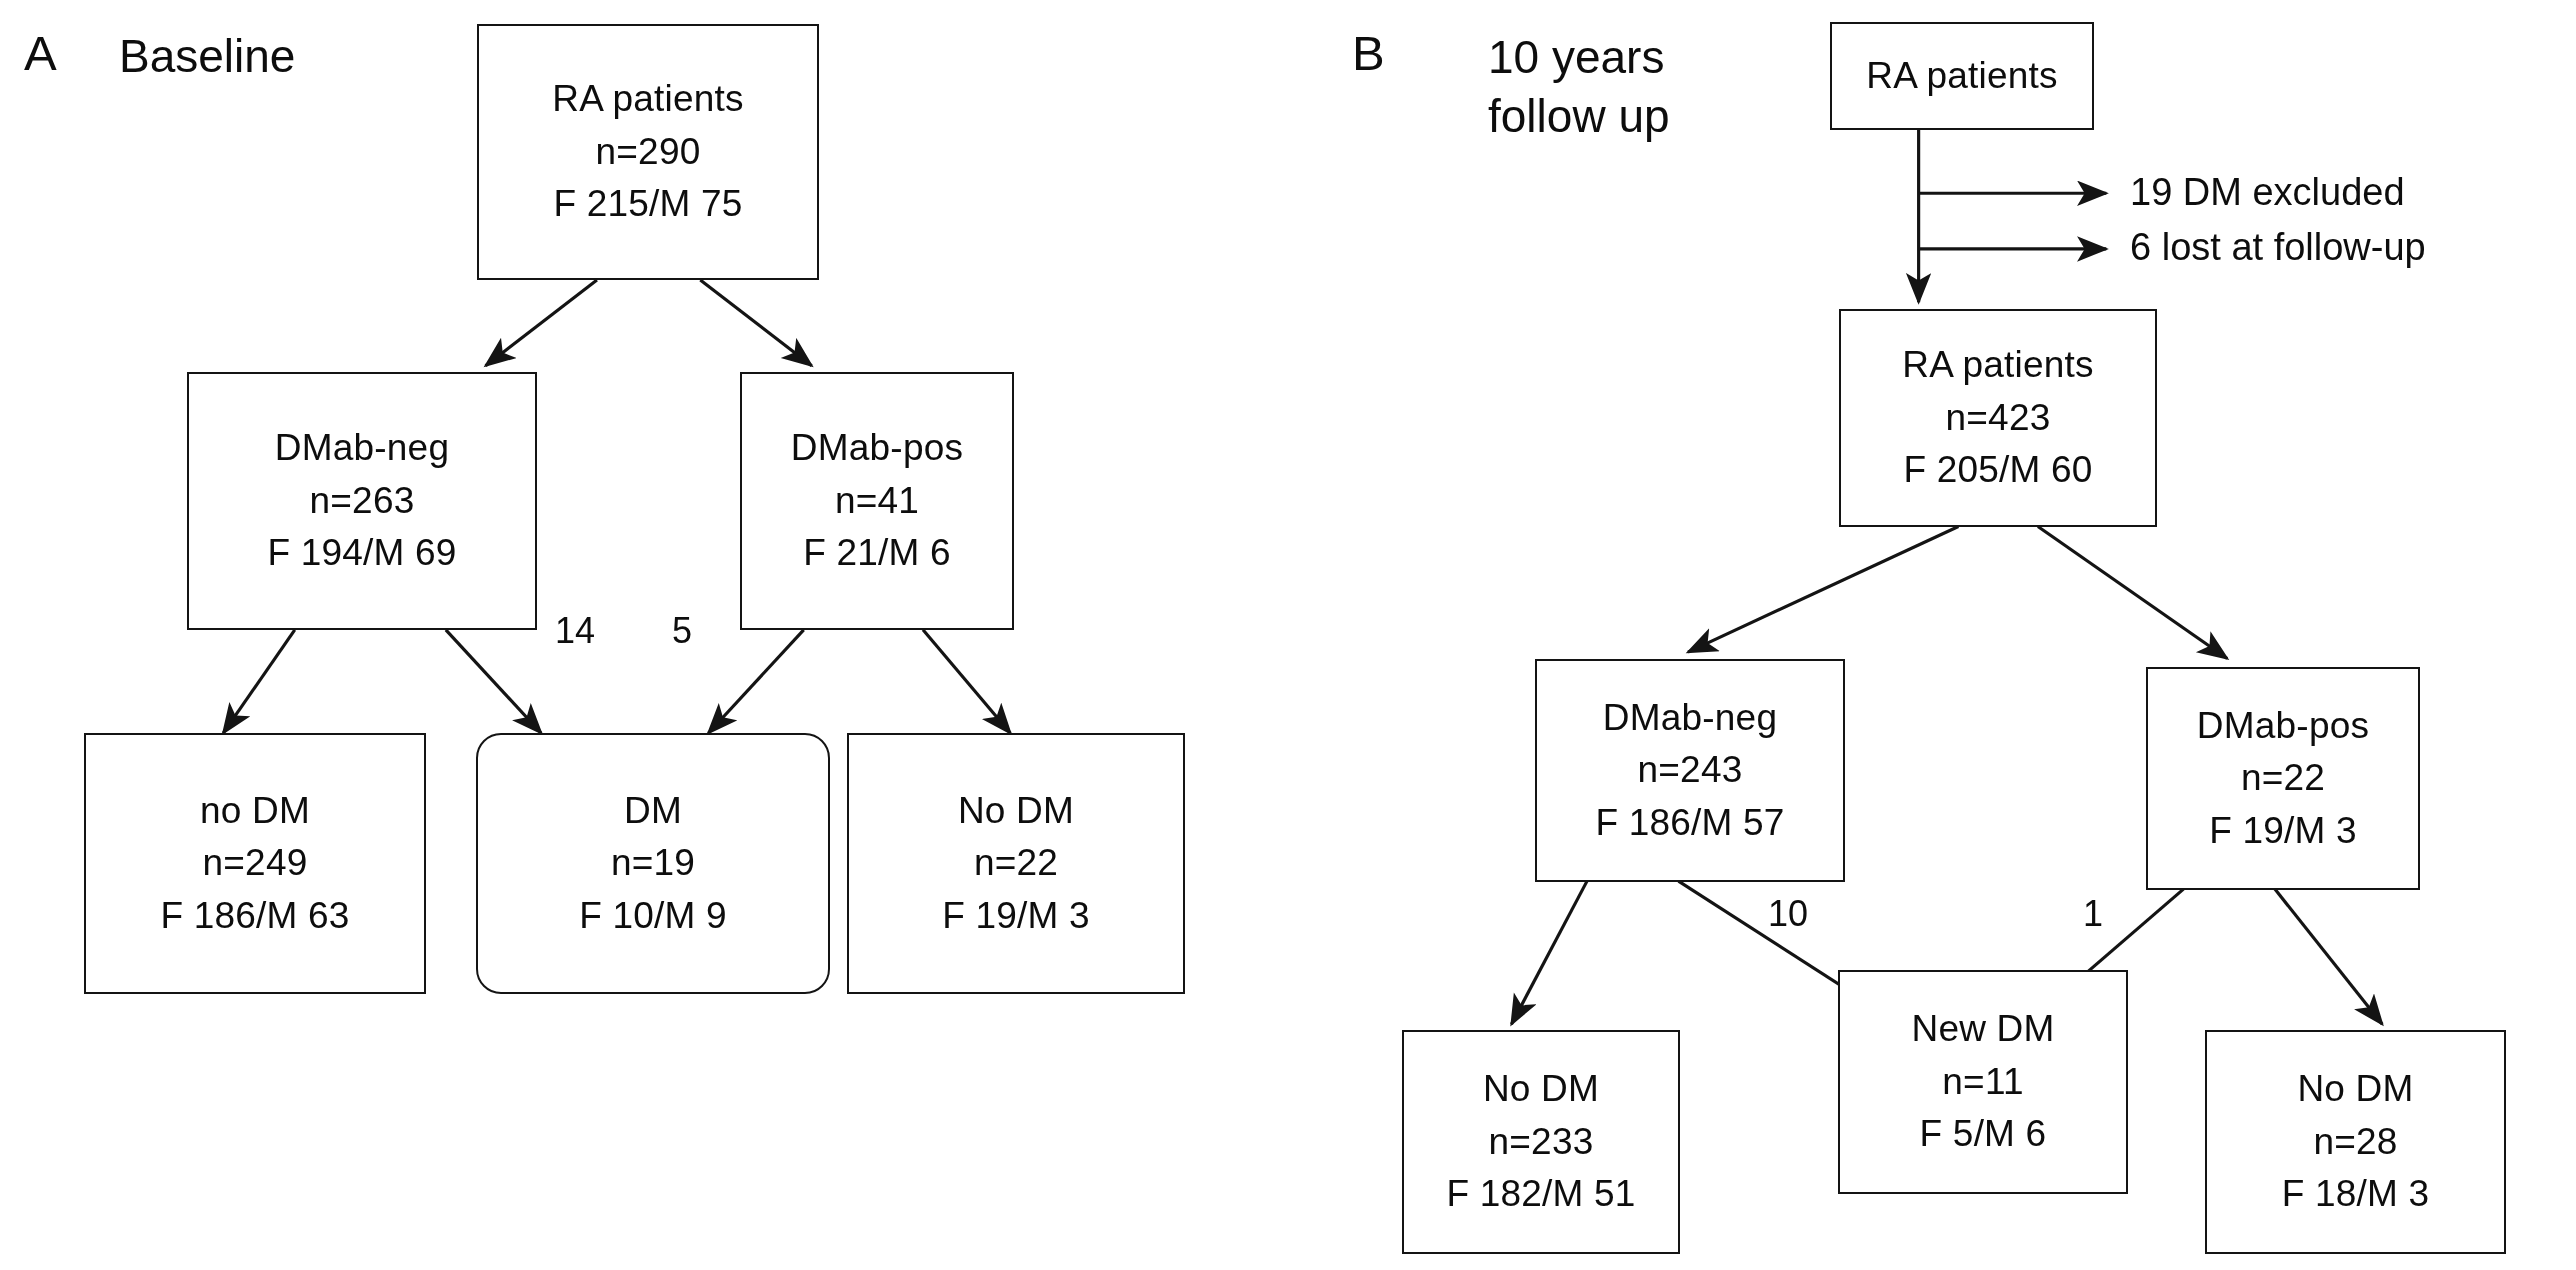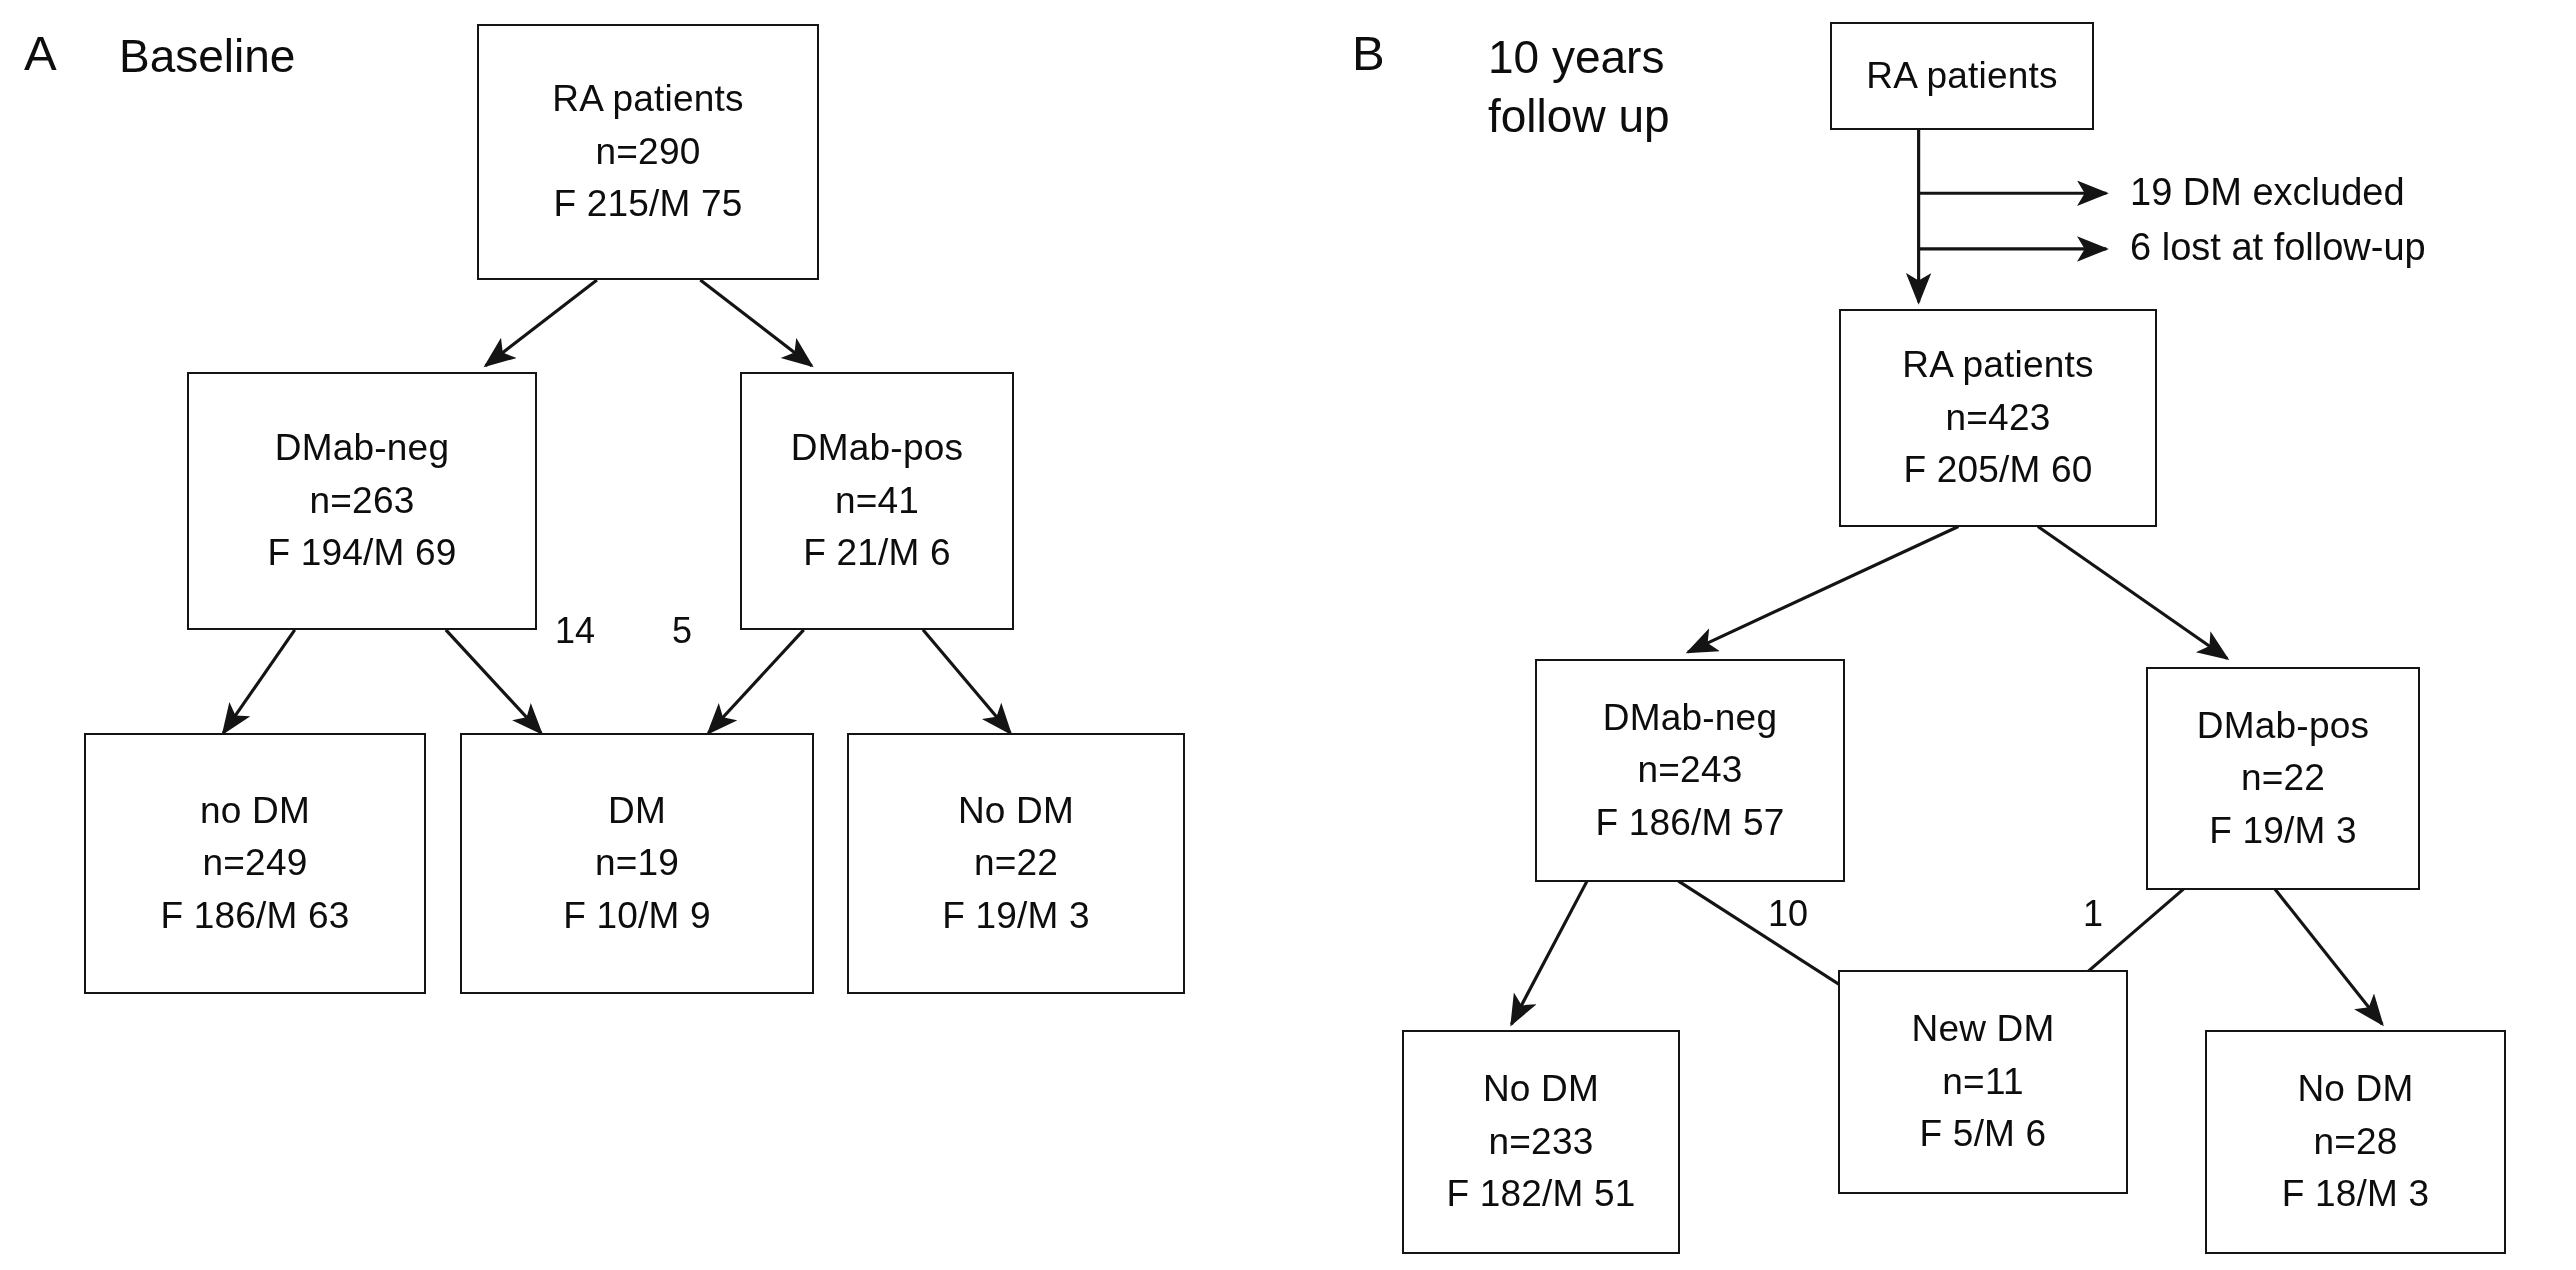--- a/index.html
+++ b/index.html
@@ -135,21 +135,21 @@
   <div class="edge-label" style="left:555px; top:613px;">14</div>
 
   <div class="edge-label" style="left:672px; top:613px;">5</div>
 
   <div class="node" style="left:84px; top:733px; width:342px; height:261px;">
     <span class="ln">no DM</span>
     <span class="ln">n=249</span>
     <span class="ln">F 186/M 63</span>
   </div>
 
-  <div class="node" style="left:460px; top:733px; width:354px; height:261px;">
+  <div class="node" style="left:476px; top:733px; width:354px; height:261px;border-radius:25px;">
     <span class="ln">DM</span>
     <span class="ln">n=19</span>
     <span class="ln">F 10/M 9</span>
   </div>
 
   <div class="node" style="left:847px; top:733px; width:338px; height:261px;">
     <span class="ln">No DM</span>
     <span class="ln">n=22</span>
     <span class="ln">F 19/M 3</span>
   </div>

